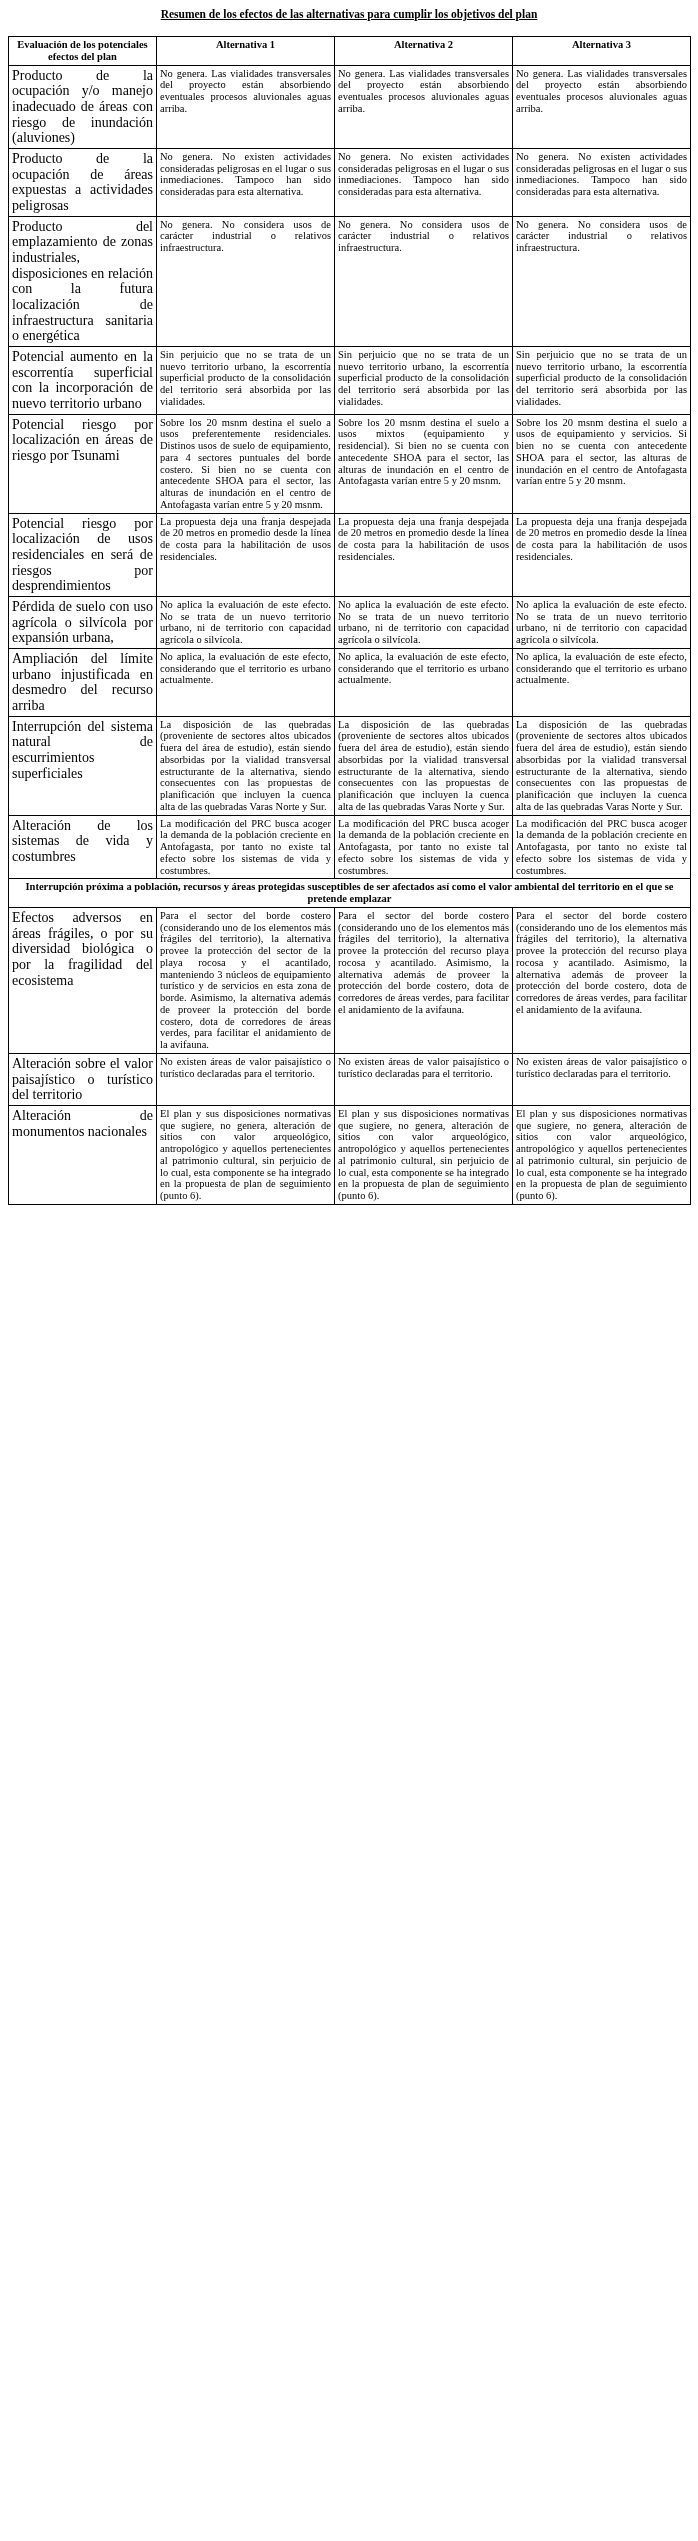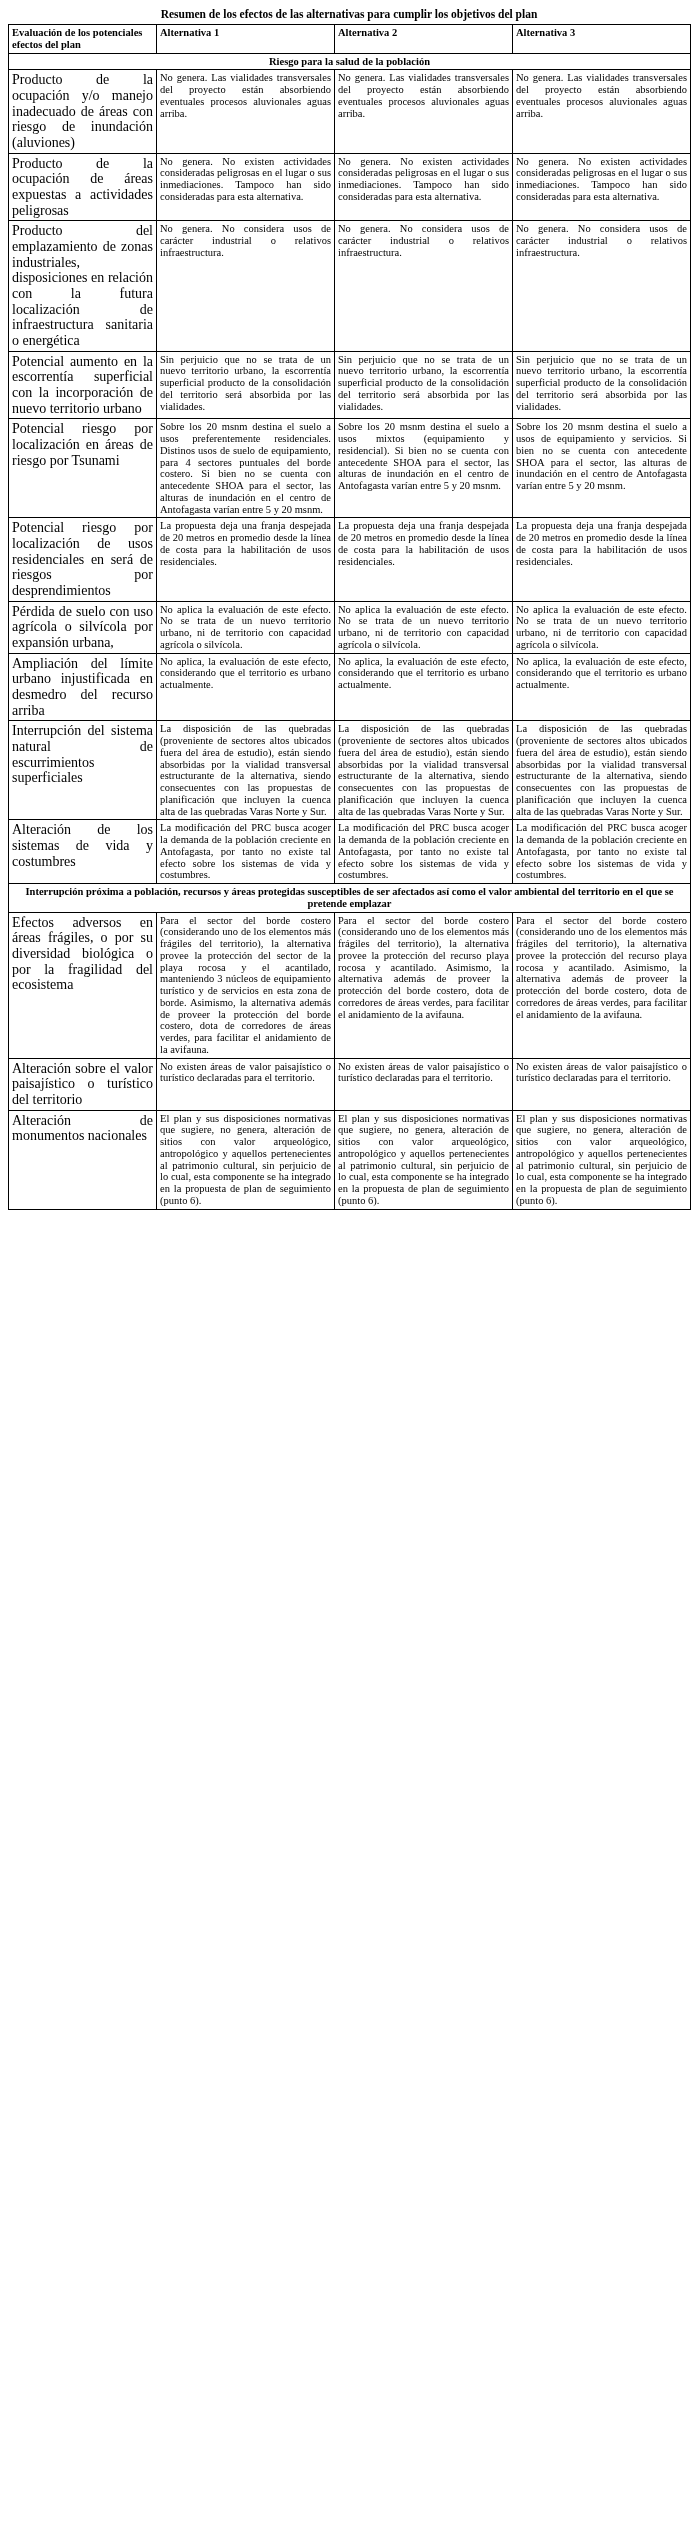--- a/index.html
+++ b/index.html
@@ -13,39 +13,41 @@
   }
   .page {
     width: 698px;
     box-sizing: border-box;
     padding: 6px 8px 10px 8px;
   }
   .doc-title {
     text-align: center;
     font-size: 11.5px;
     font-weight: bold;
-    margin: 2px 0 4px 0;
+    margin: 2px 0 16px 0;
     font-family: "Liberation Serif", serif;
+    text-decoration: underline;
   }
   table.matrix {
     border-collapse: collapse;
     width: 682px;
     table-layout: fixed;
     font-size: 10.5px;
   }
   table.matrix td, table.matrix th {
     border: 1px solid #000000;
     vertical-align: top;
     padding: 2px 3px;
     line-height: 1.12;
   }
   .col-crit { width: 148px; }
   .col-alt  { width: 178px; }
 
   .hdr {
+    text-align: center;
     font-weight: bold;
     font-size: 10.5px;
     vertical-align: middle;
     padding: 3px 3px;
   }
   .section-band {
     text-align: center;
     font-weight: bold;
     font-size: 10.5px;
     padding: 3px 6px;
@@ -77,23 +79,20 @@
       <col class="col-alt">
     </colgroup>
     <tbody>
       <tr>
         <td class="hdr">Evaluación de los potenciales efectos del plan</td>
         <td class="hdr">Alternativa 1</td>
         <td class="hdr">Alternativa 2</td>
         <td class="hdr">Alternativa 3</td>
       </tr>
 
-      <tr>
-        <td class="section-band" colspan="4">Riesgo para la salud de la población</td>
-      </tr>
       <tr>
         <td class="crit">Producto de la ocupación y/o manejo inadecuado de áreas con riesgo de inundación (aluviones)</td>
         <td class="cell">No genera. Las vialidades transversales del proyecto están absorbiendo eventuales procesos aluvionales aguas arriba.</td>
         <td class="cell">No genera. Las vialidades transversales del proyecto están absorbiendo eventuales procesos aluvionales aguas arriba.</td>
         <td class="cell">No genera. Las vialidades transversales del proyecto están absorbiendo eventuales procesos aluvionales aguas arriba.</td>
       </tr>
       <tr>
         <td class="crit">Producto de la ocupación de áreas expuestas a actividades peligrosas</td>
         <td class="cell">No genera. No existen actividades consideradas peligrosas en el lugar o sus inmediaciones. Tampoco han sido consideradas para esta alternativa.</td>
         <td class="cell">No genera. No existen actividades consideradas peligrosas en el lugar o sus inmediaciones. Tampoco han sido consideradas para esta alternativa.</td>

